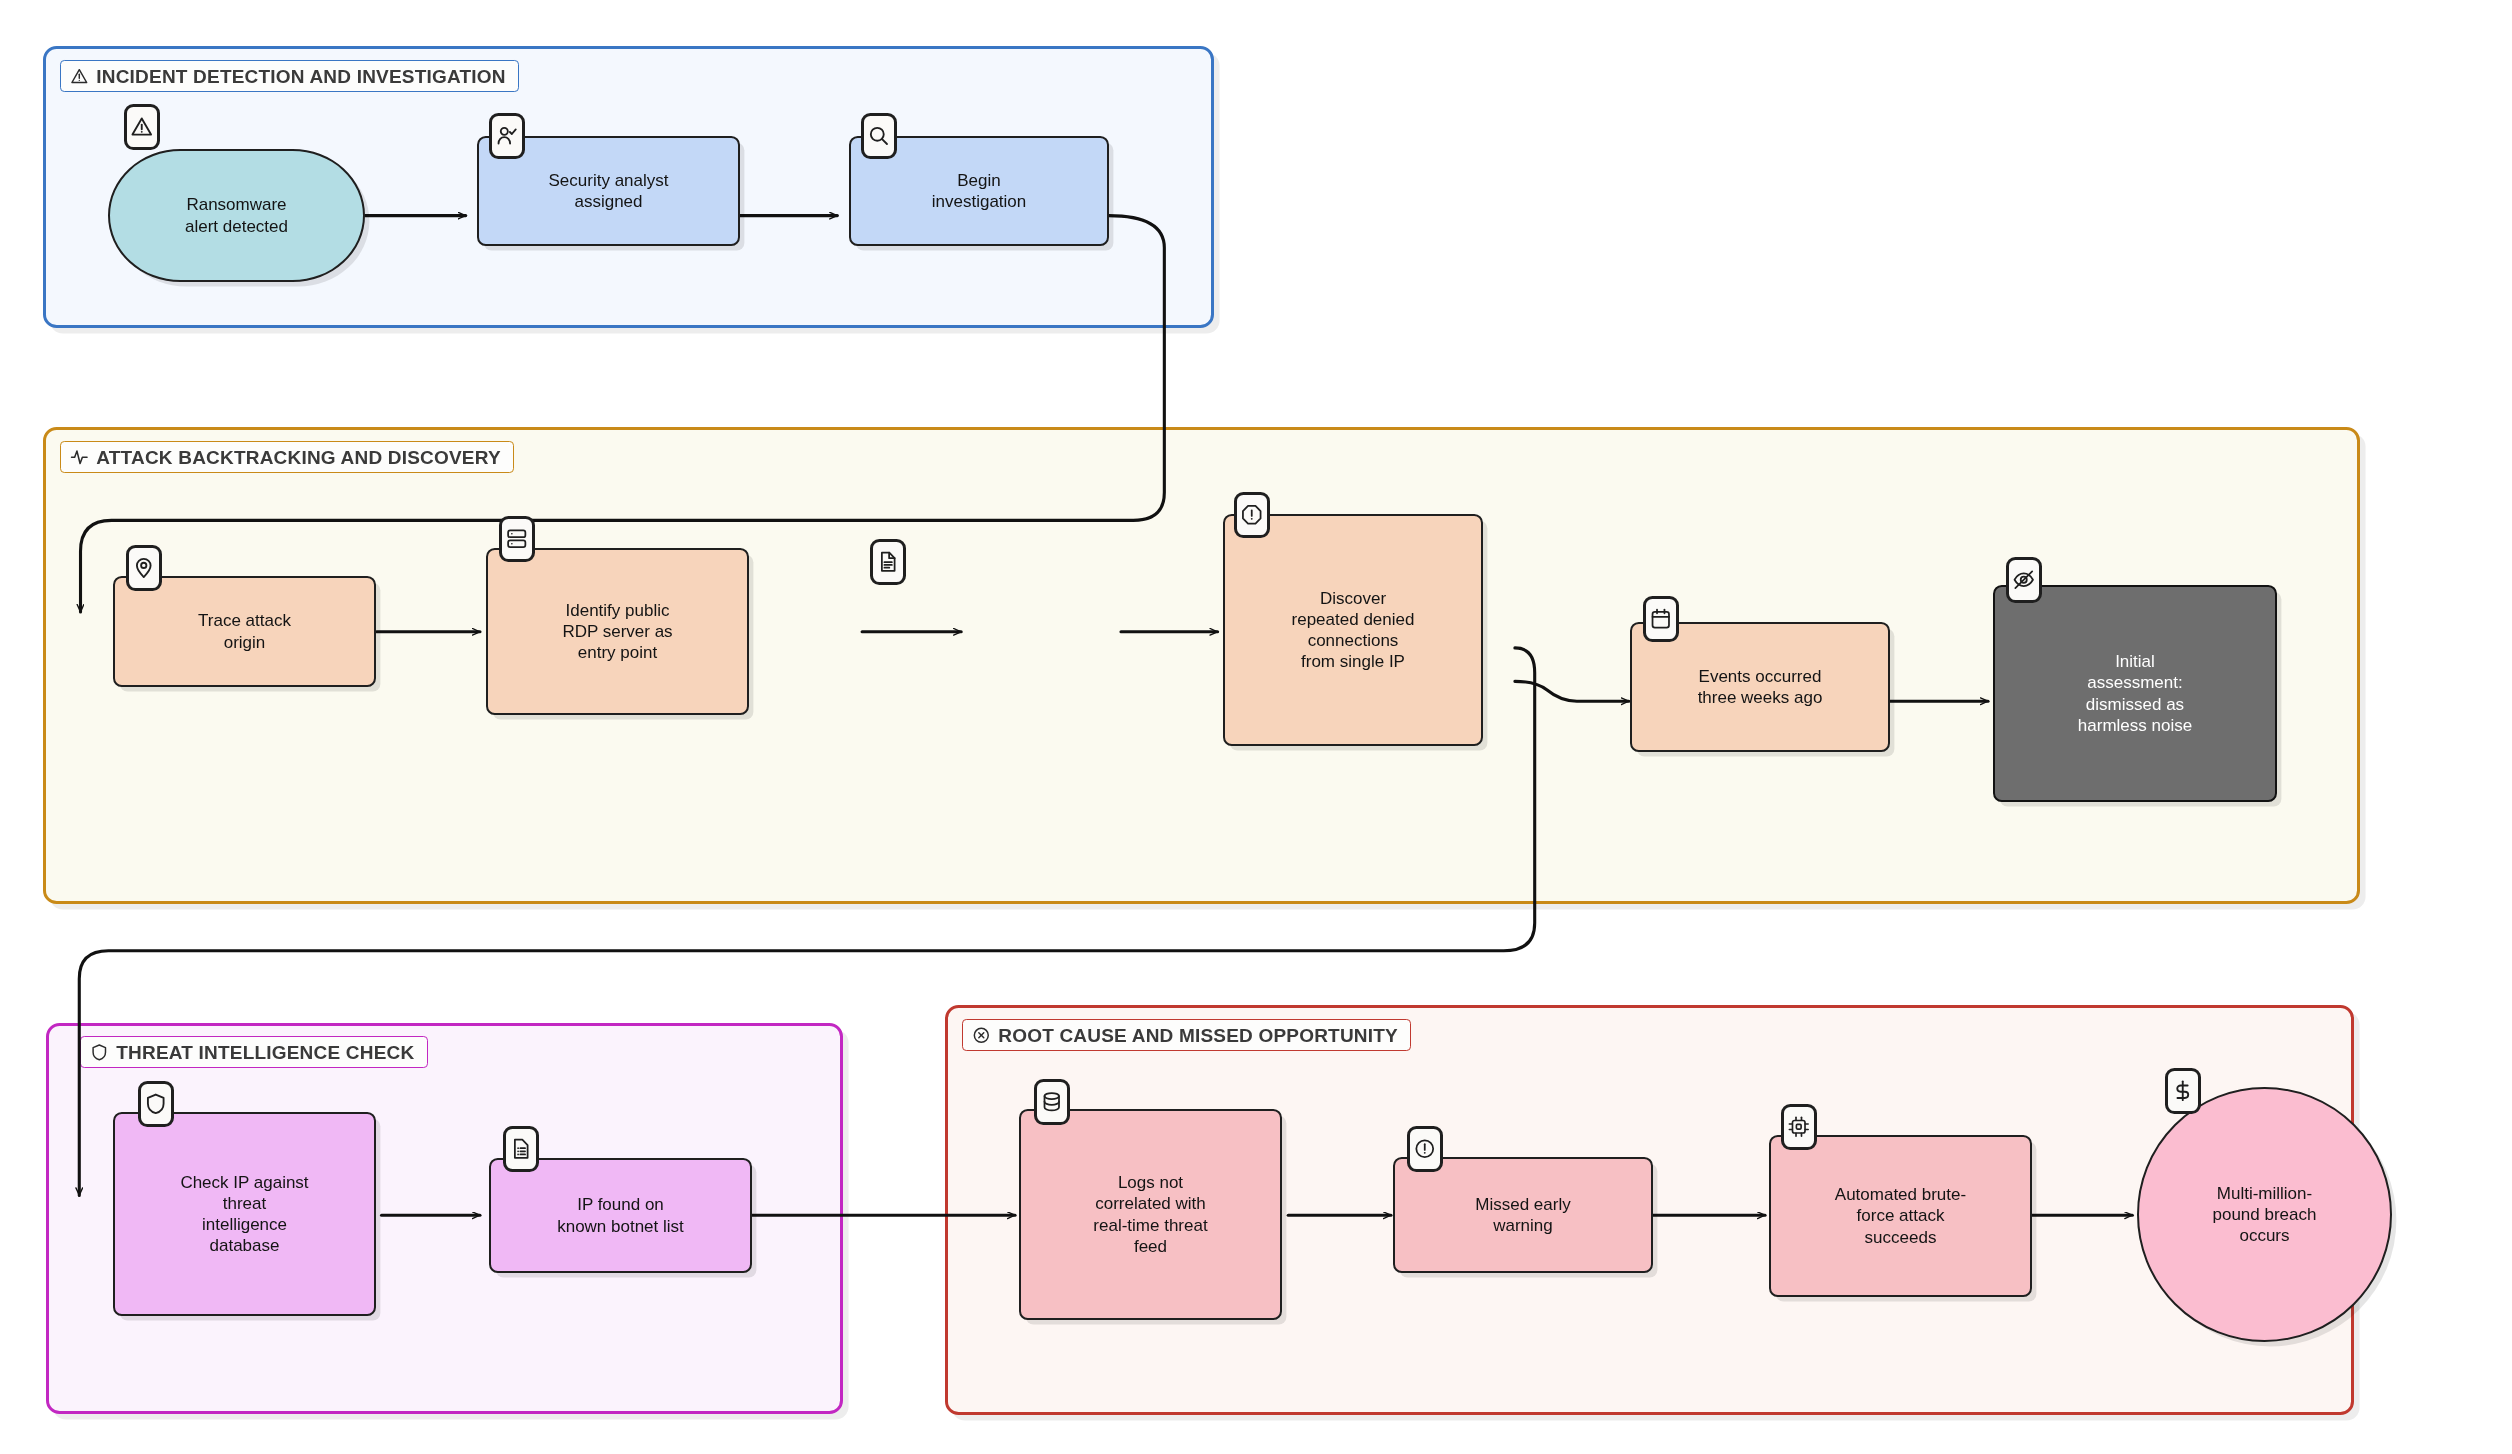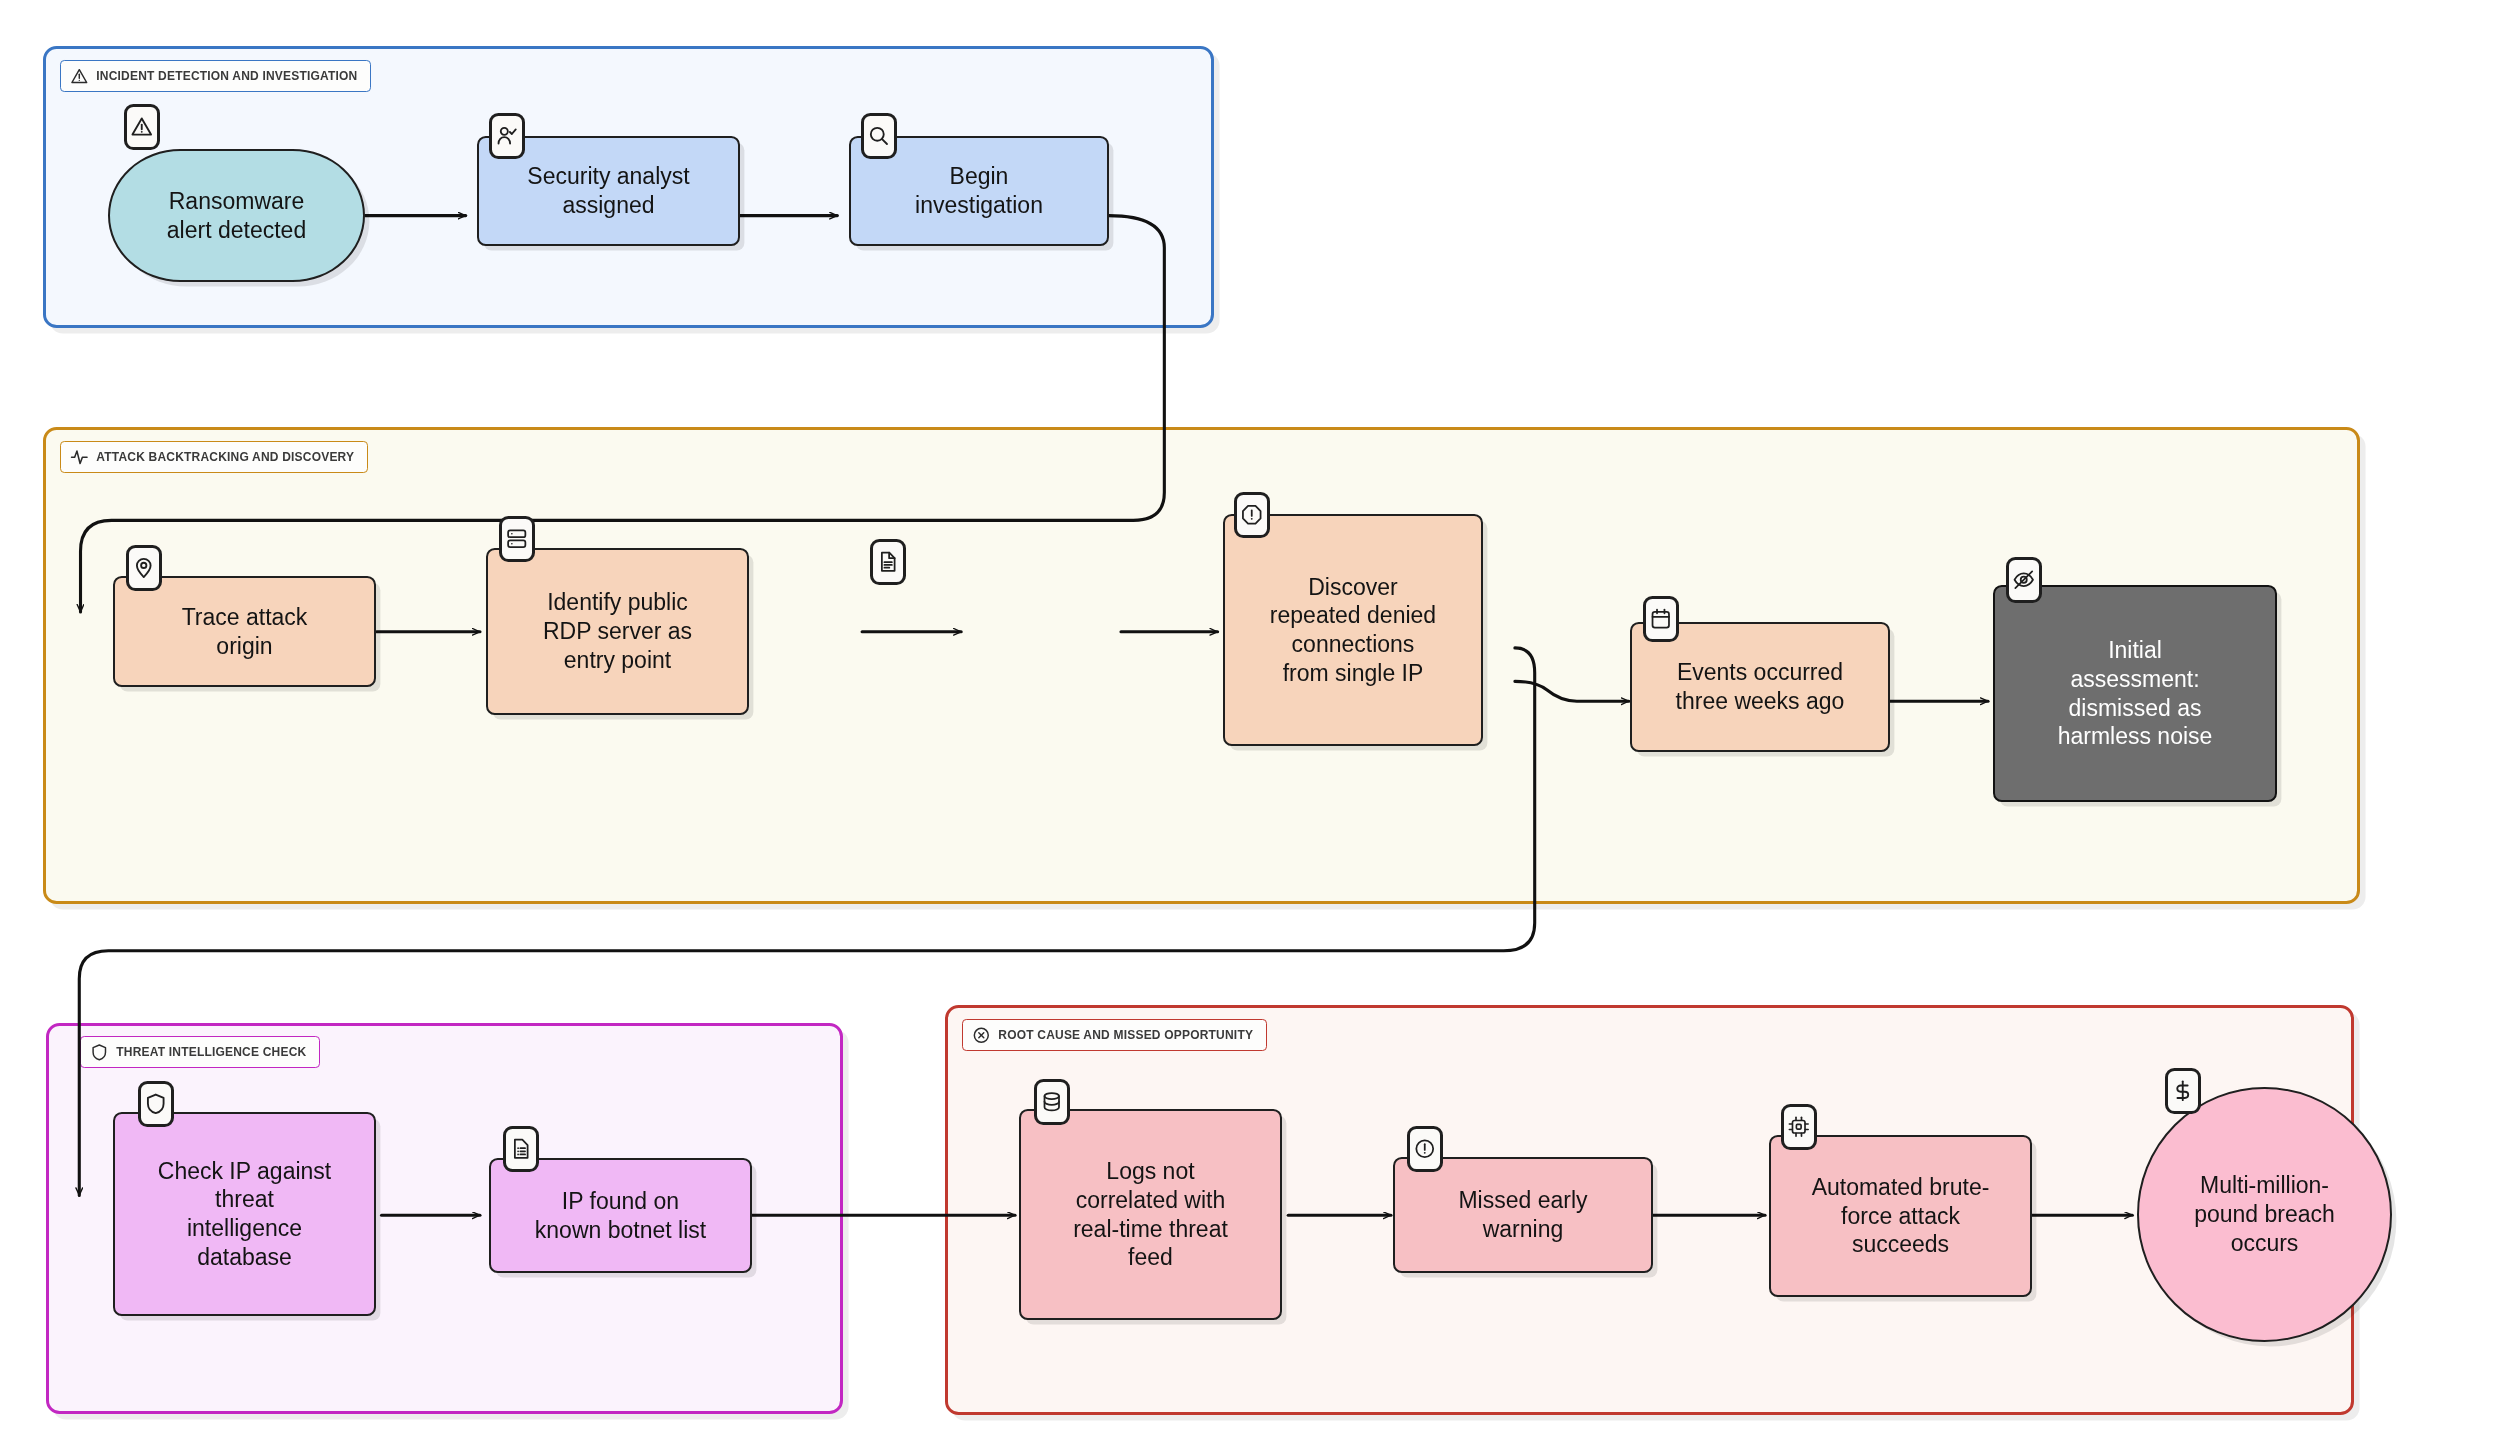--- a/index.html
+++ b/index.html
@@ -37,39 +37,39 @@
     border-width: 1.9px;
     border-radius: 4.3px;
     padding: 5.6px 12.4px 5.6px 8.7px;
     display: flex;
     align-items: center;
     gap: 8px;
     white-space: nowrap;
     letter-spacing: 0.4px;
   }
   .sg-label .sg-title {
-    font-size: 12px;
+    font-size: 19px;
     font-weight: bold;
     color: #3a3a3a;
     line-height: 1;
     letter-spacing: 0.2px;
   }
   .sg-label .sg-ic { width: 18.6px; height: 18.6px; display:block; }
 
   
   .node {
     position: absolute;
     box-sizing: border-box;
     border: 2.5px solid #1f1f1f;
     border-radius: 8.7px;
     display: flex;
     align-items: center;
     justify-content: center;
     text-align: center;
-    font-size: 23px;
+    font-size: 17px;
     line-height: 1.25;
     color: #141414;
     padding: 6.2px 8.7px;
     box-shadow: 5.6px 5.6px 0 -1.2px rgba(0,0,0,0.10);
   }
   .node.stadium { border-radius: 74px/68px; }
   .node.ellipse { border-radius: 50%; }
   .node.dark { color: #ffffff; border-color: #121212; }
 
   

